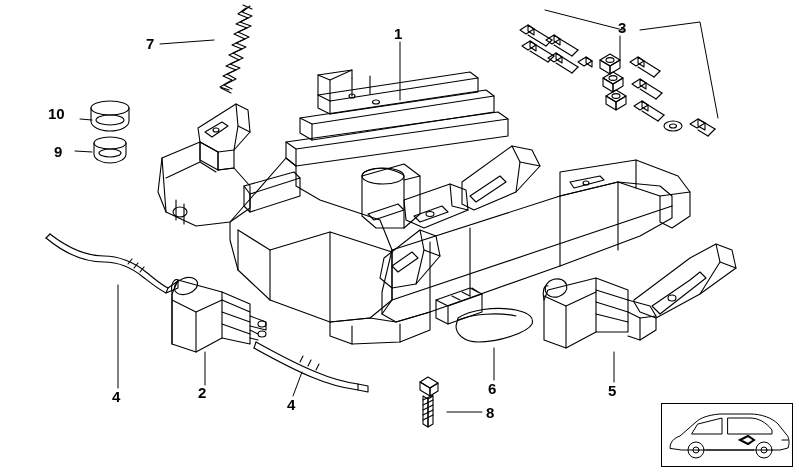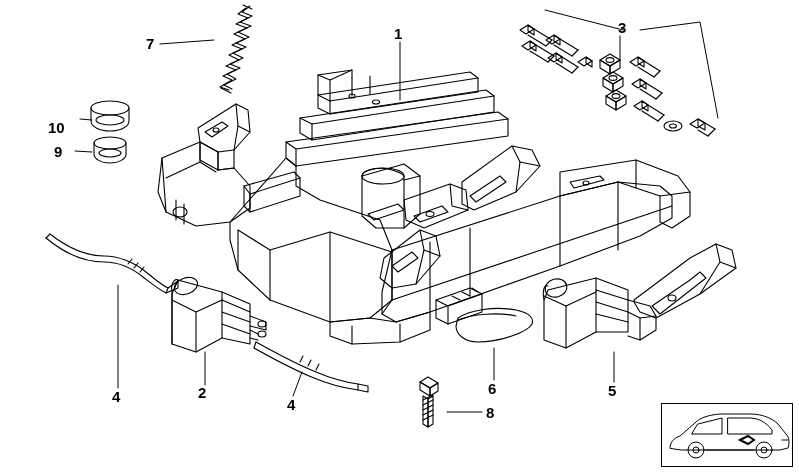--- a/index.html
+++ b/index.html
@@ -273,21 +273,21 @@
   <div class="callout" style="left:394px;top:26px;">1</div>
   <div class="callout" style="left:198px;top:385px;">2</div>
   <div class="callout" style="left:618px;top:20px;">3</div>
   <div class="callout" style="left:112px;top:389px;">4</div>
   <div class="callout" style="left:287px;top:397px;">4</div>
   <div class="callout" style="left:608px;top:383px;">5</div>
   <div class="callout" style="left:488px;top:381px;">6</div>
   <div class="callout" style="left:146px;top:36px;">7</div>
   <div class="callout" style="left:486px;top:405px;">8</div>
   <div class="callout" style="left:54px;top:144px;">9</div>
-  <div class="callout" style="left:48px;top:120px;">10</div>
+  <div class="callout" style="left:48px;top:106px;">10</div>
 
   <div class="thumb">
     <svg viewBox="0 0 130 62">
       <g fill="none" stroke="#000" stroke-width="1" stroke-linejoin="round" stroke-linecap="round">
         <path d="M8,44 C8,38 12,34 18,32 L34,18 C38,14 46,11 58,10 L88,10 C100,10 110,14 116,20 L124,30 C127,33 128,38 126,44 L118,46 L20,46 Z"></path>
         <path d="M36,20 L60,14 L60,30 L30,30 Z"></path>
         <path d="M66,14 L88,14 C96,14 104,18 110,26 L110,30 L66,30 Z"></path>
         <circle cx="34" cy="46" r="8"></circle>
         <circle cx="34" cy="46" r="3"></circle>
         <circle cx="102" cy="46" r="8"></circle>

